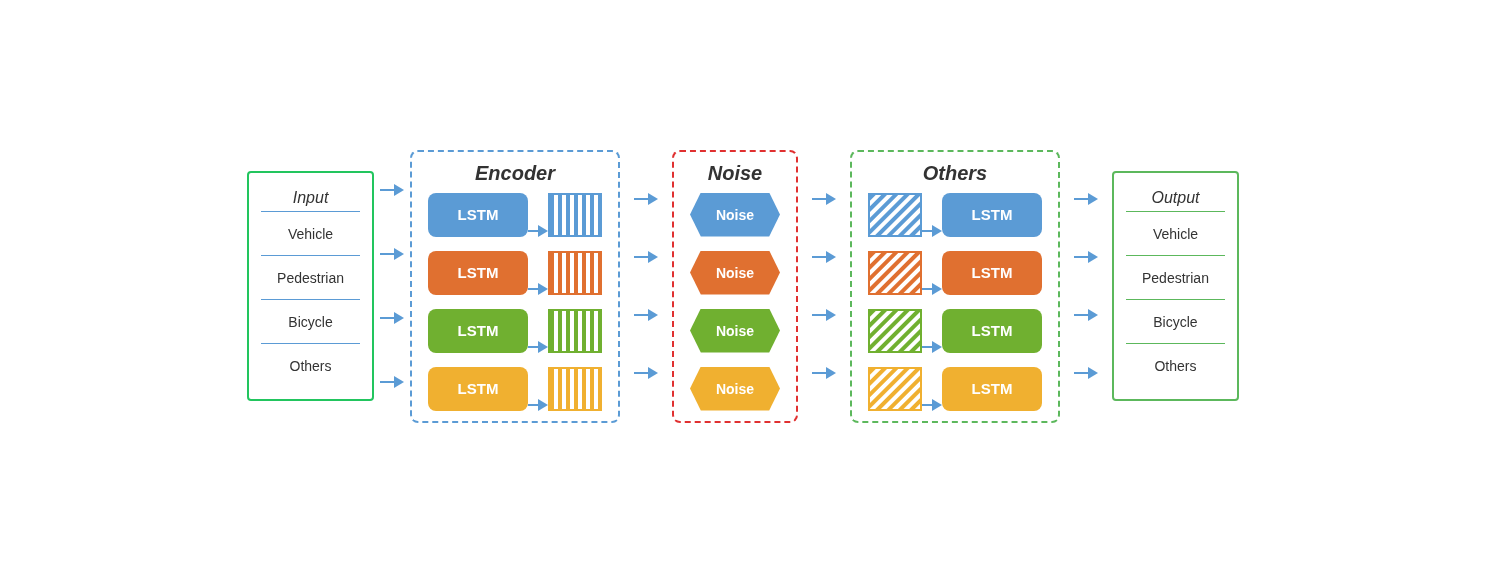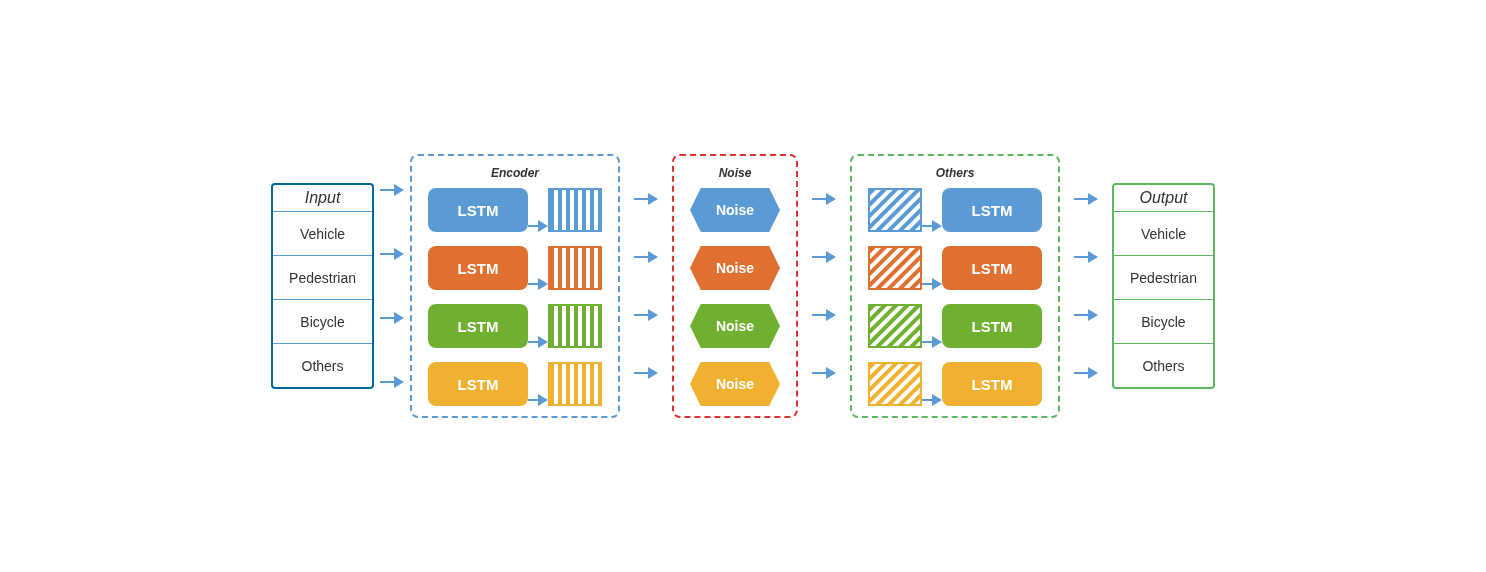--- a/index.html
+++ b/index.html
@@ -9,23 +9,23 @@
       height: 572px;
       font-family: Arial, sans-serif;
       display: flex;
       align-items: center;
       justify-content: center;
       overflow: hidden;
     }
 
     
     .io-box {
-      border: 2px solid #0369a1;
+      border: 2px solid #22c55e;
       border-radius: 4px;
-      padding: 0;
+      padding: 12px;
       min-width: 100px;
       display: flex;
       flex-direction: column;
     }
     .io-box .io-title {
       text-align: center;
       font-size: 16px;
       color: #333;
       padding: 4px 8px;
       font-style: italic;
@@ -54,21 +54,21 @@
     .section-box.encoder {
       border: 2.5px dashed #5b9bd5;
     }
     .section-box.noise-section {
       border: 2.5px dashed #e03030;
     }
     .section-box.decoder {
       border: 2.5px dashed #5cb85c;
     }
     .section-title {
-      font-size: 12px;
+      font-size: 20px;
       font-weight: bold;
       font-style: italic;
       color: #333;
       margin-bottom: 8px;
     }
 
     
     .lstm-block {
       border-radius: 8px;
       color: white;

